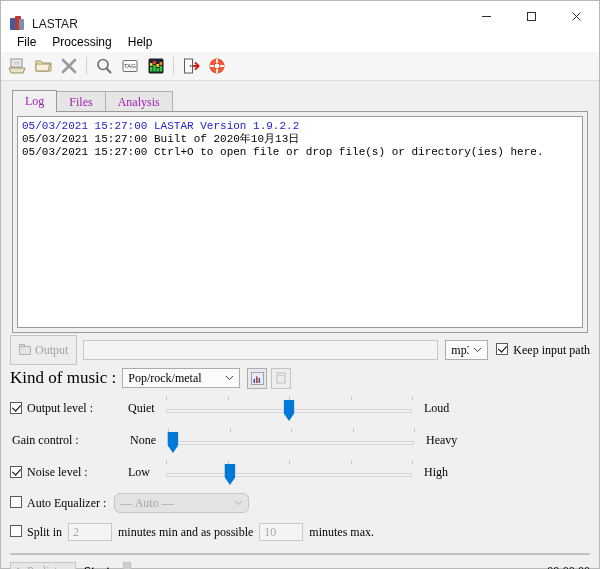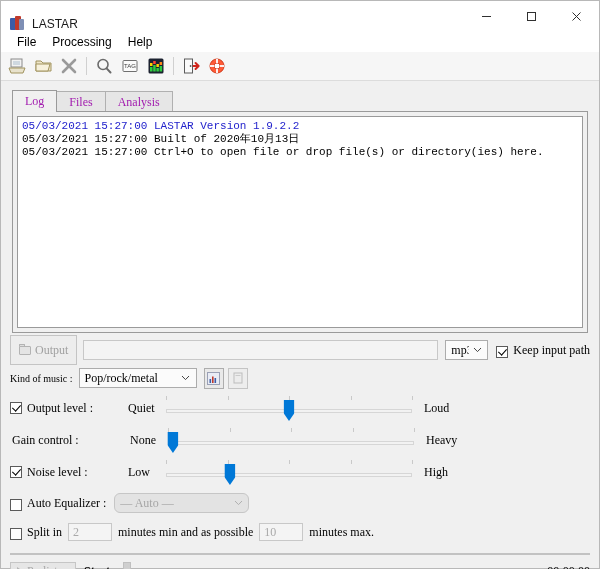--- a/index.html
+++ b/index.html
@@ -263,21 +263,21 @@
   .combo .cval { flex: 1 1 auto; white-space: nowrap; overflow: hidden; }
   .combo .carrow {
     width: 16px; display: inline-flex; align-items: center; justify-content: center;
     flex: none;
   }
   .combo.disabled {
     background: #e3e3e3; border-color: #c6c6c6; color: #a6a6a6; border-radius: 6px;
   }
   .chk {
     display: inline-flex;
-    align-items: flex-end;
+    align-items: flex-start;
     gap: 5px;
     font-family: "Liberation Serif", serif;
     font-size: 12px;
     white-space: nowrap;
     color: #000;
   }
   .box {
     width: 12px; height: 12px;
     border: 1px solid #5a5a5a;
     background: #ffffff;
@@ -578,21 +578,21 @@
               </svg>
           </span>
         </div>
         <label class="chk" style="margin-left:8px;">
           <span class="box checked"></span>
           <span>Keep input path</span>
         </label>
       </div>
 
       <div class="row">
-        <span style="font-family:'Liberation Serif',serif;font-size:10px;white-space:nowrap;">Kind of music :</span>
+        <span style="font-family:'Liberation Serif',serif;font-size:17px;white-space:nowrap;">Kind of music :</span>
         <div class="combo" style="width:118px;margin-left:6px;flex:none;">
           <span class="cval">Pop/rock/metal</span>
           <span class="carrow">
             <svg width="9" height="6" viewBox="0 0 9 6">
                 <path d="M1 1 L4.5 4.6 L8 1" fill="none" stroke="#444" stroke-width="1"></path>
               </svg>
           </span>
         </div>
         <div class="btn" style="width:20px;padding:0;margin-left:7px;">
           <svg width="13" height="13" viewBox="0 0 13 13">

